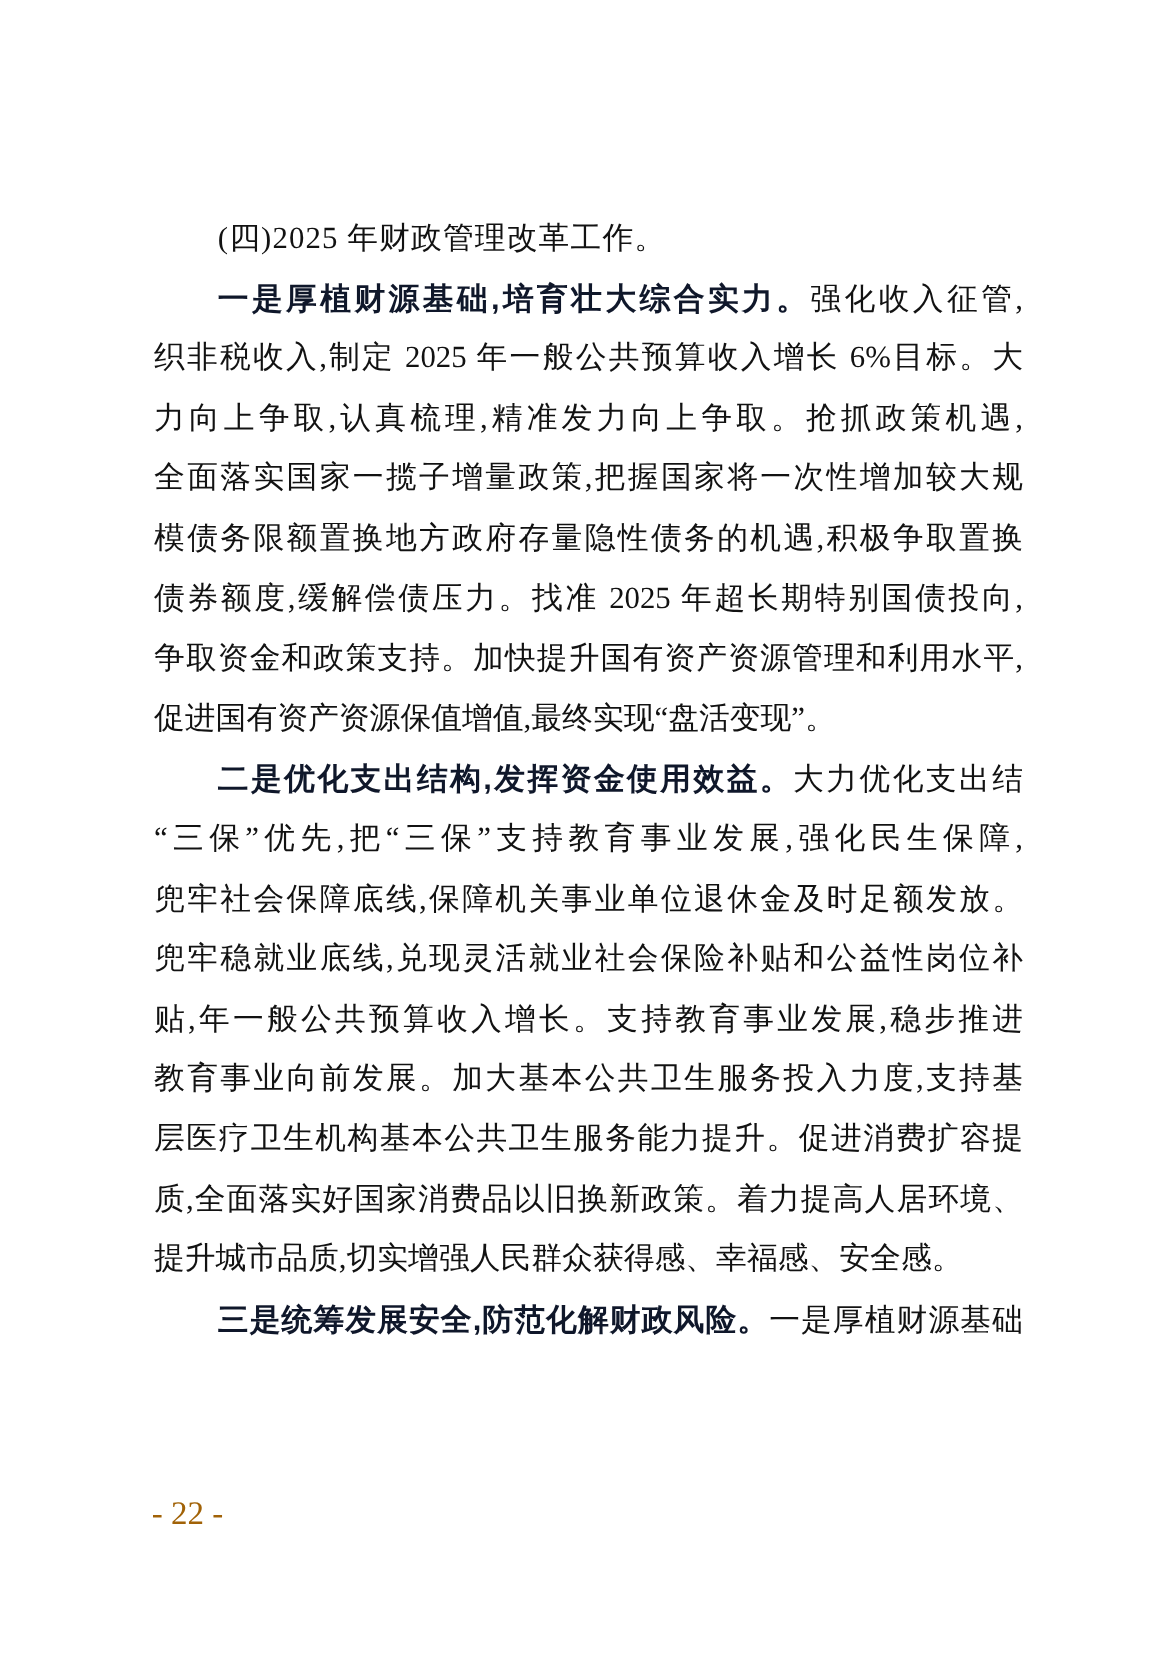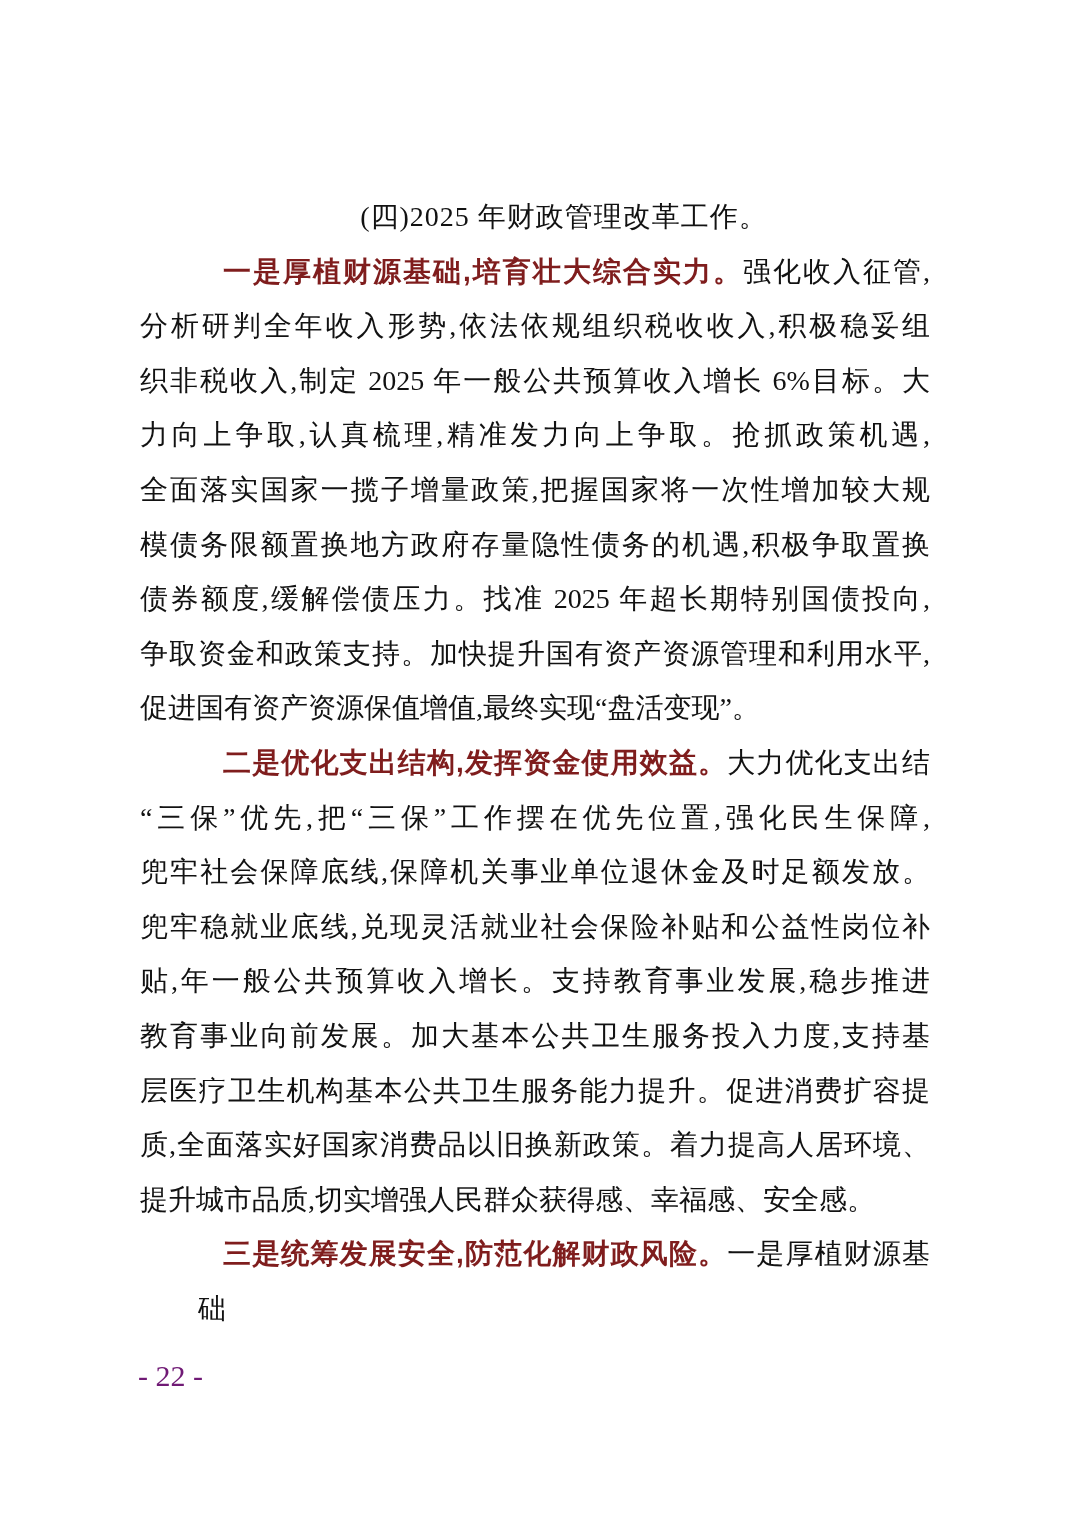--- a/index.html
+++ b/index.html
@@ -27,60 +27,57 @@
     color: #121212;
   }
   .just {
     text-align: justify;
     text-align-last: justify;
   }
   .indent { padding-left: 58px; }
   .kai {
     font-family: "Liberation Serif", "DejaVu Serif", serif;
     letter-spacing: 1px;
-    text-align: center;
   }
   .hei {
     font-family: "Liberation Sans", "DejaVu Sans", sans-serif;
     font-weight: 700;
-    color: #7f1d1d;
-    margin-left: 25px;
+    color: #0f172a;
   }
   .page-number {
     position: absolute;
     left: 138px;
     top: 1358px;
     font-size: 30px;
     line-height: 36px;
-    color: #701a75;
+    color: #a16207;
     font-family: "Liberation Serif", "DejaVu Serif", serif;
   }
 </style>
 </head>
 <body>
 
 <div class="page">
   <div class="text-block">
 
     <p class="line indent kai">(四)2025 年财政管理改革工作。</p>
 
     <p class="line indent just"><strong class="hei">一是厚植财源基础,培育壮大综合实力。</strong><span>强化收入征管,</span></p>
 
-    <p class="line just">分析研判全年收入形势,依法依规组织税收收入,积极稳妥组</p>
     <p class="line just">织非税收入,制定 2025 年一般公共预算收入增长 6%目标。大</p>
     <p class="line just">力向上争取,认真梳理,精准发力向上争取。抢抓政策机遇,</p>
     <p class="line just">全面落实国家一揽子增量政策,把握国家将一次性增加较大规</p>
     <p class="line just">模债务限额置换地方政府存量隐性债务的机遇,积极争取置换</p>
     <p class="line just">债券额度,缓解偿债压力。找准 2025 年超长期特别国债投向,</p>
     <p class="line just">争取资金和政策支持。加快提升国有资产资源管理和利用水平,</p>
     <p class="line">促进国有资产资源保值增值,最终实现“盘活变现”。</p>
 
     <p class="line indent just"><strong class="hei">二是优化支出结构,发挥资金使用效益。</strong><span>大力优化支出结</span></p>
 
-    <p class="line just">“三保”优先,把“三保”工作摆在优先位置,强化民生保障,</p>
+    <p class="line just">“三保”优先,把“三保”支持教育事业发展,强化民生保障,</p>
     <p class="line just">兜牢社会保障底线,保障机关事业单位退休金及时足额发放。</p>
     <p class="line just">兜牢稳就业底线,兑现灵活就业社会保险补贴和公益性岗位补</p>
     <p class="line just">贴,年一般公共预算收入增长。支持教育事业发展,稳步推进</p>
     <p class="line just">教育事业向前发展。加大基本公共卫生服务投入力度,支持基</p>
     <p class="line just">层医疗卫生机构基本公共卫生服务能力提升。促进消费扩容提</p>
     <p class="line just">质,全面落实好国家消费品以旧换新政策。着力提高人居环境、</p>
     <p class="line">提升城市品质,切实增强人民群众获得感、幸福感、安全感。</p>
 
     <p class="line indent just"><strong class="hei">三是统筹发展安全,防范化解财政风险。</strong><span>一是厚植财源基础</span></p>
 

